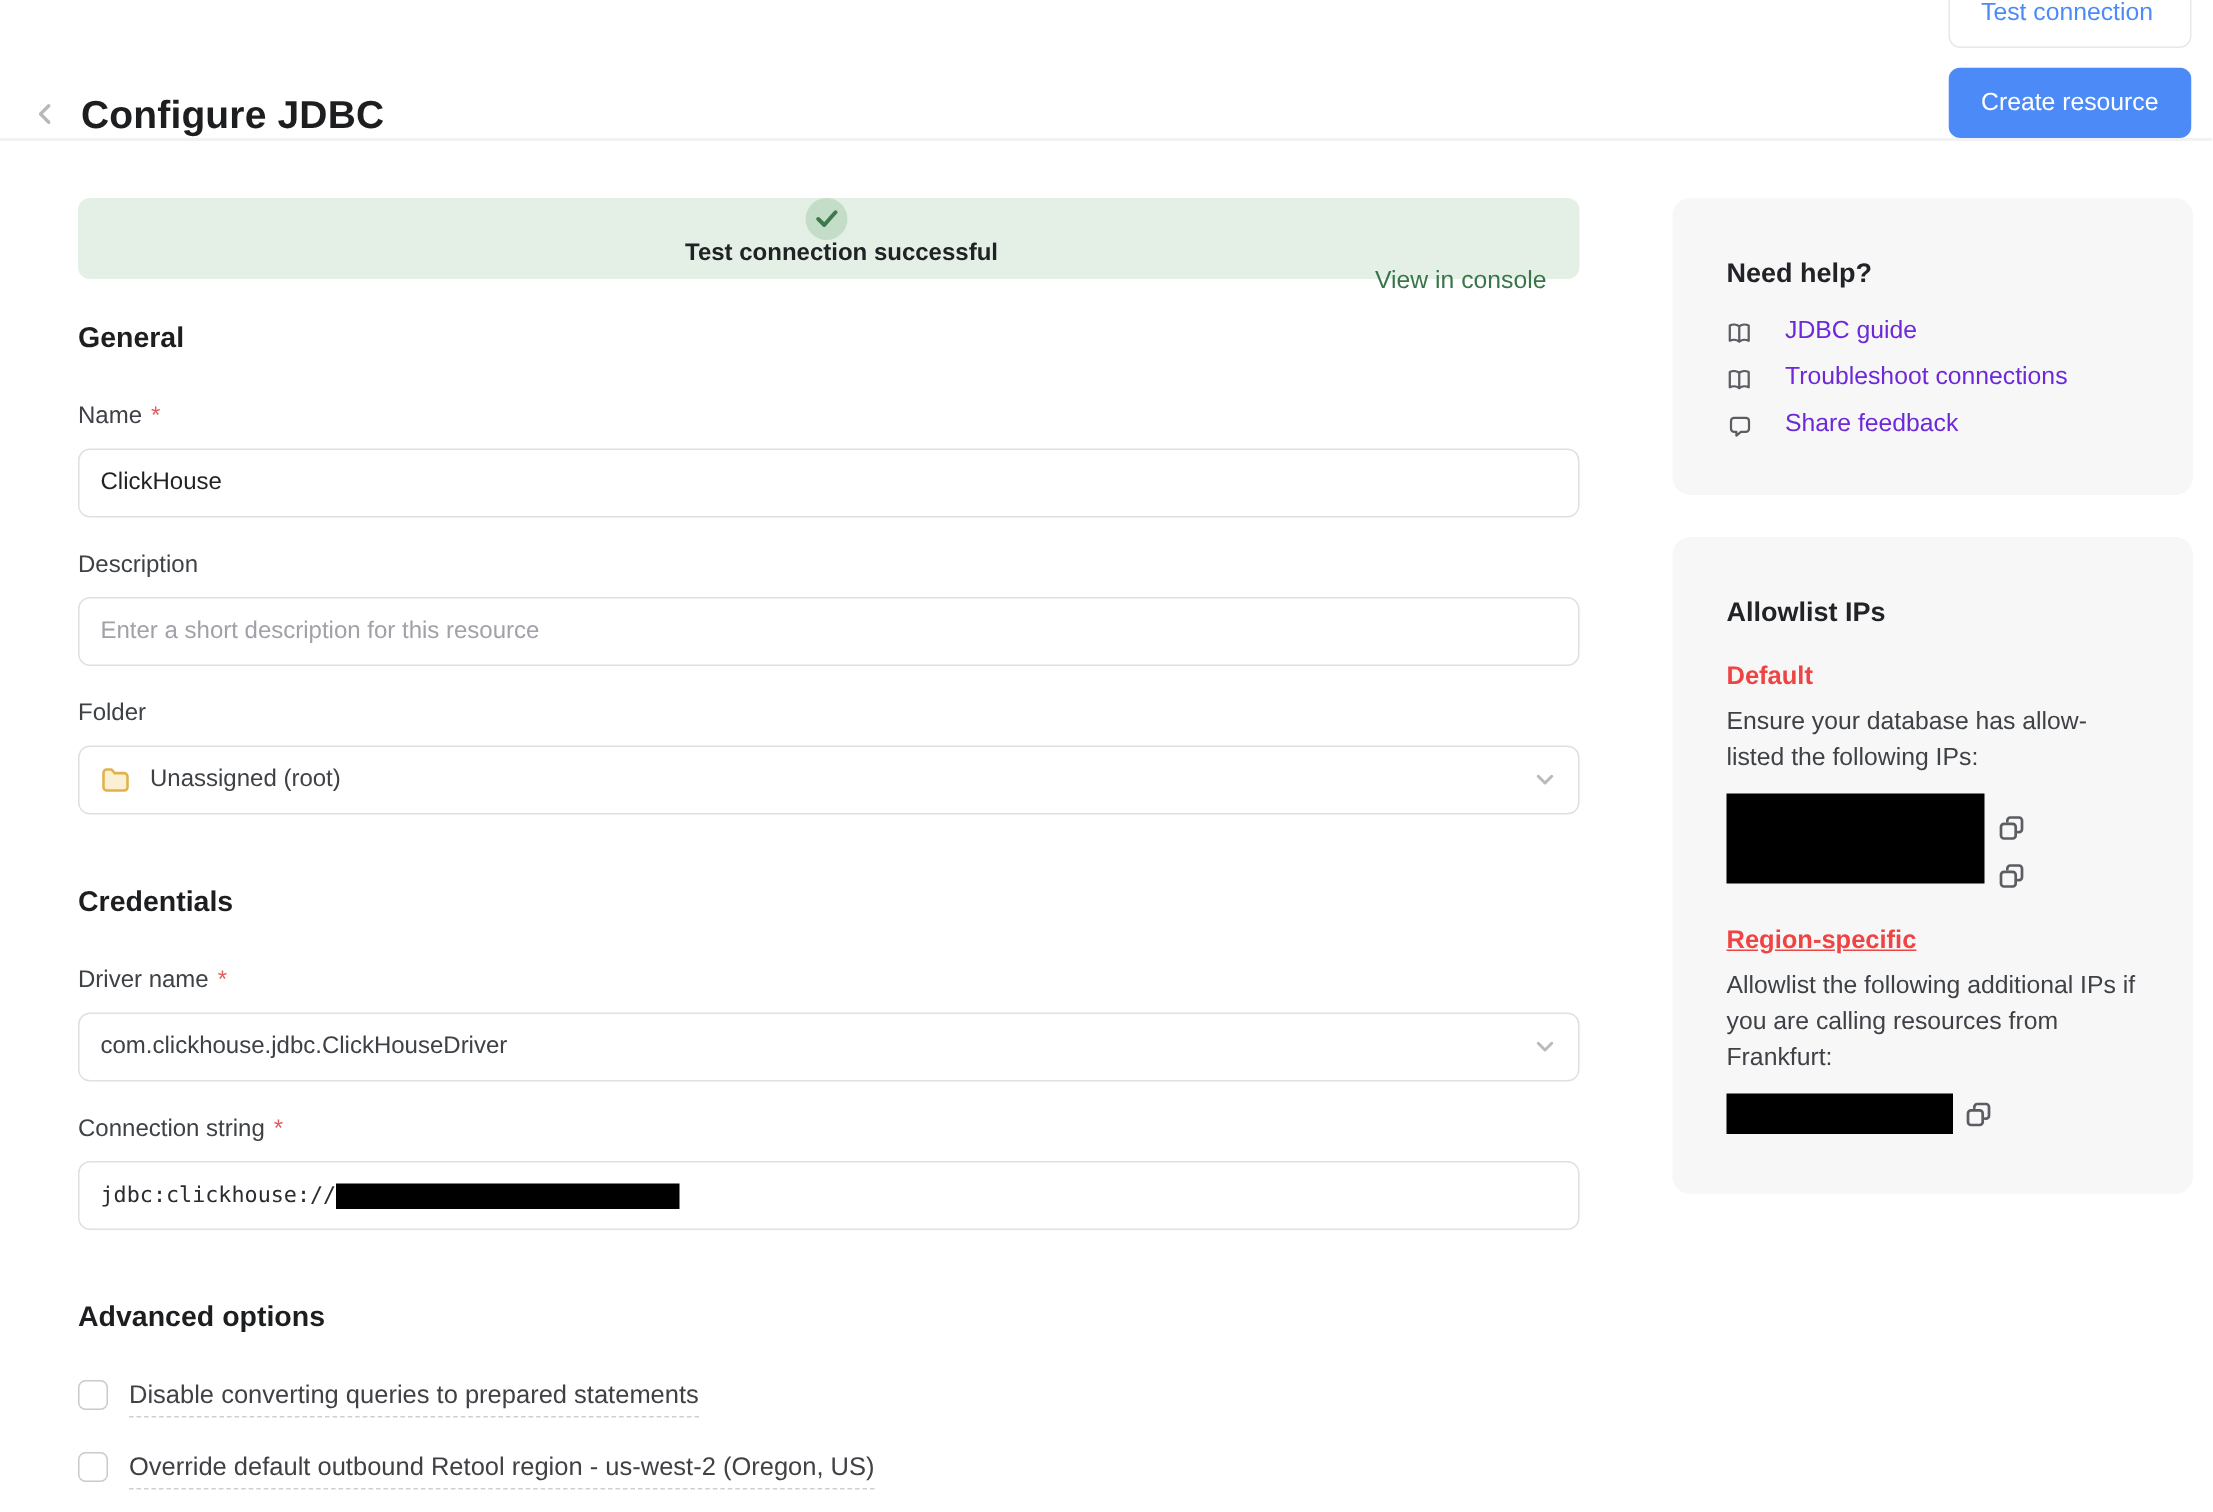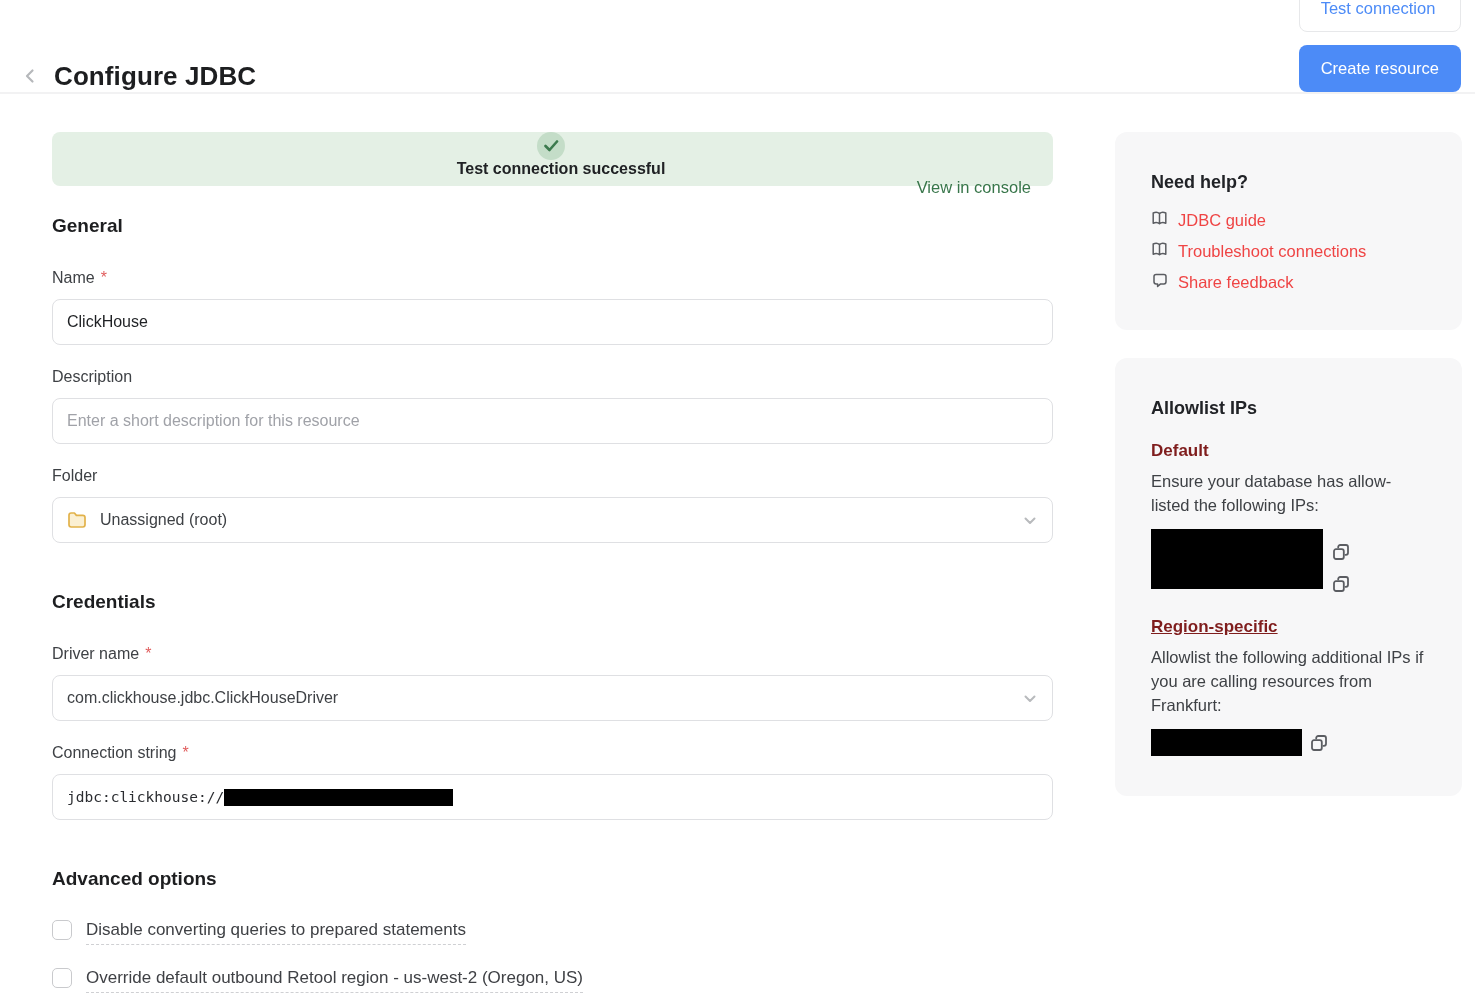--- a/index.html
+++ b/index.html
@@ -57,25 +57,25 @@
   .chk-box { width:20px; height:20px; border:1.5px solid #c9cacd; border-radius:5px;
     background:#fff; flex:0 0 auto; cursor:pointer; margin-top:1px; }
   .chk-label { margin-left:14px; font-size:17px; color:#3f4145; line-height:22px;
     border-bottom:1px dashed #cfd0d3; padding-bottom:3px; cursor:default; }
 
   
   .panel { background:#f7f7f8; border-radius:12px; padding:40px 34px 34px 36px; }
   .panel + .panel { margin-top:28px; }
   .panel-h { font-size:18px; font-weight:600; color:#212327; }
   .help-links { margin-top:18px; display:flex; flex-direction:column; gap:12px; }
-  .help-link { display:flex; align-items:flex-start; gap:10px; font-size:16.5px; color:#ef4444;
+  .help-link { display:flex; align-items:flex-end; gap:22px; font-size:16.5px; color:#6d28d9;
     cursor:pointer; }
   .help-link .ico { display:flex; width:17px; justify-content:center; flex:0 0 auto; }
 
-  .sub-h { font-size:17px; font-weight:600; color:#7f1d1d; margin-top:22px; }
+  .sub-h { font-size:17px; font-weight:600; color:#ef4444; margin-top:22px; }
   .panel-body { font-size:16.5px; color:#3e4145; line-height:24px; margin-top:8px; }
   .ip-block { display:flex; margin-top:12px; }
   .redact-big { background:#000; flex:0 0 auto; }
   .redact-default { width:172px; height:60px; }
   .redact-region { width:151px; height:27px; }
   .copy-col { display:flex; flex-direction:column; gap:14px; margin-left:9px; padding-top:14px; }
   .copy-single { margin-left:8px; display:flex; align-items:center; }
   .copy-btn { width:18px; height:18px; cursor:pointer; display:flex; }
 </style>
 </head>

